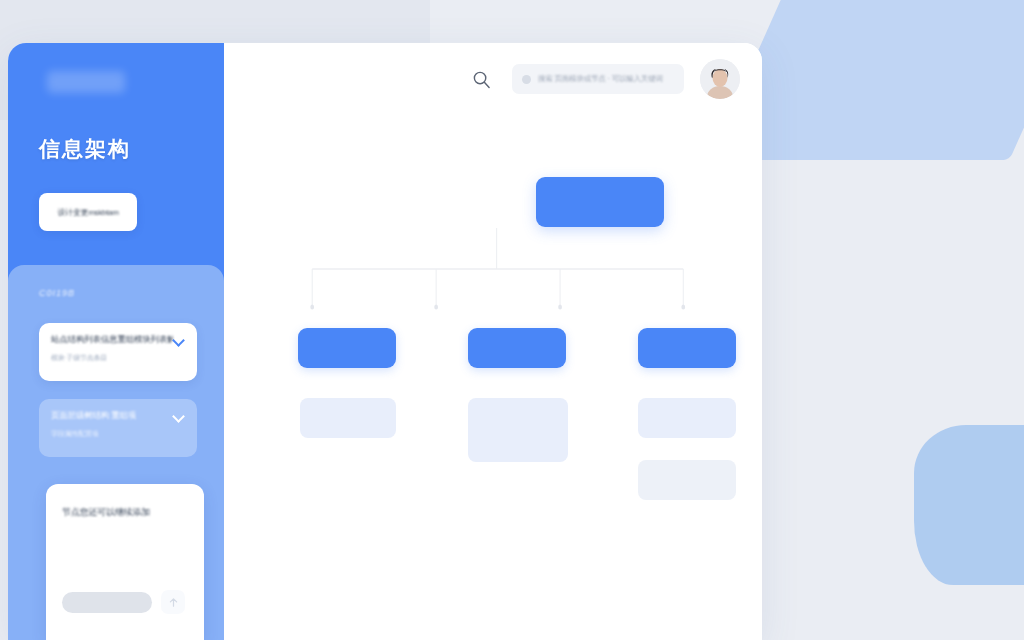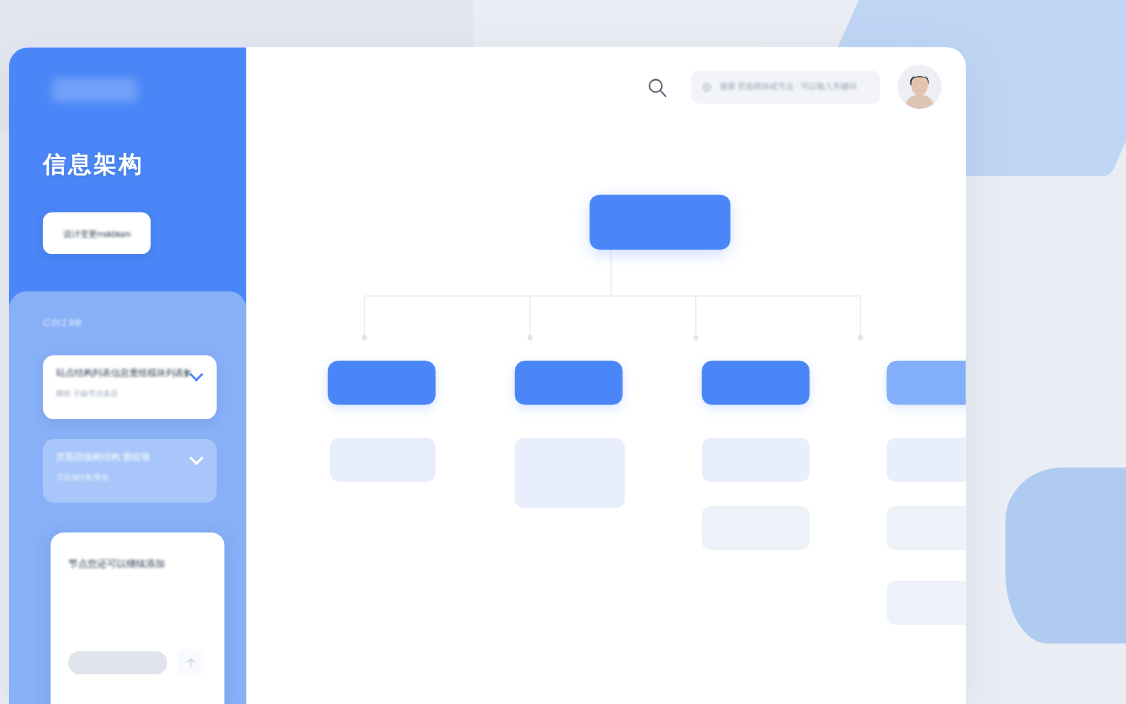--- a/index.html
+++ b/index.html
@@ -40,21 +40,21 @@
   #bg-soft-left {
     top: 0; left: 0;
     width: 430px; height: 120px;
     background: #e3e7ef;
   }
 
   
   #app-window {
     position: absolute;
     left: 8px; top: 43px;
-    width: 870px; height: 597px;
+    width: 754px; height: 597px;
     background: #ffffff;
     border-radius: 18px 18px 0 0;
     overflow: hidden;
     box-shadow: 0 10px 40px rgba(70,100,160,.10);
     display: flex;
   }
 
   
   #sidebar {
     position: relative;

